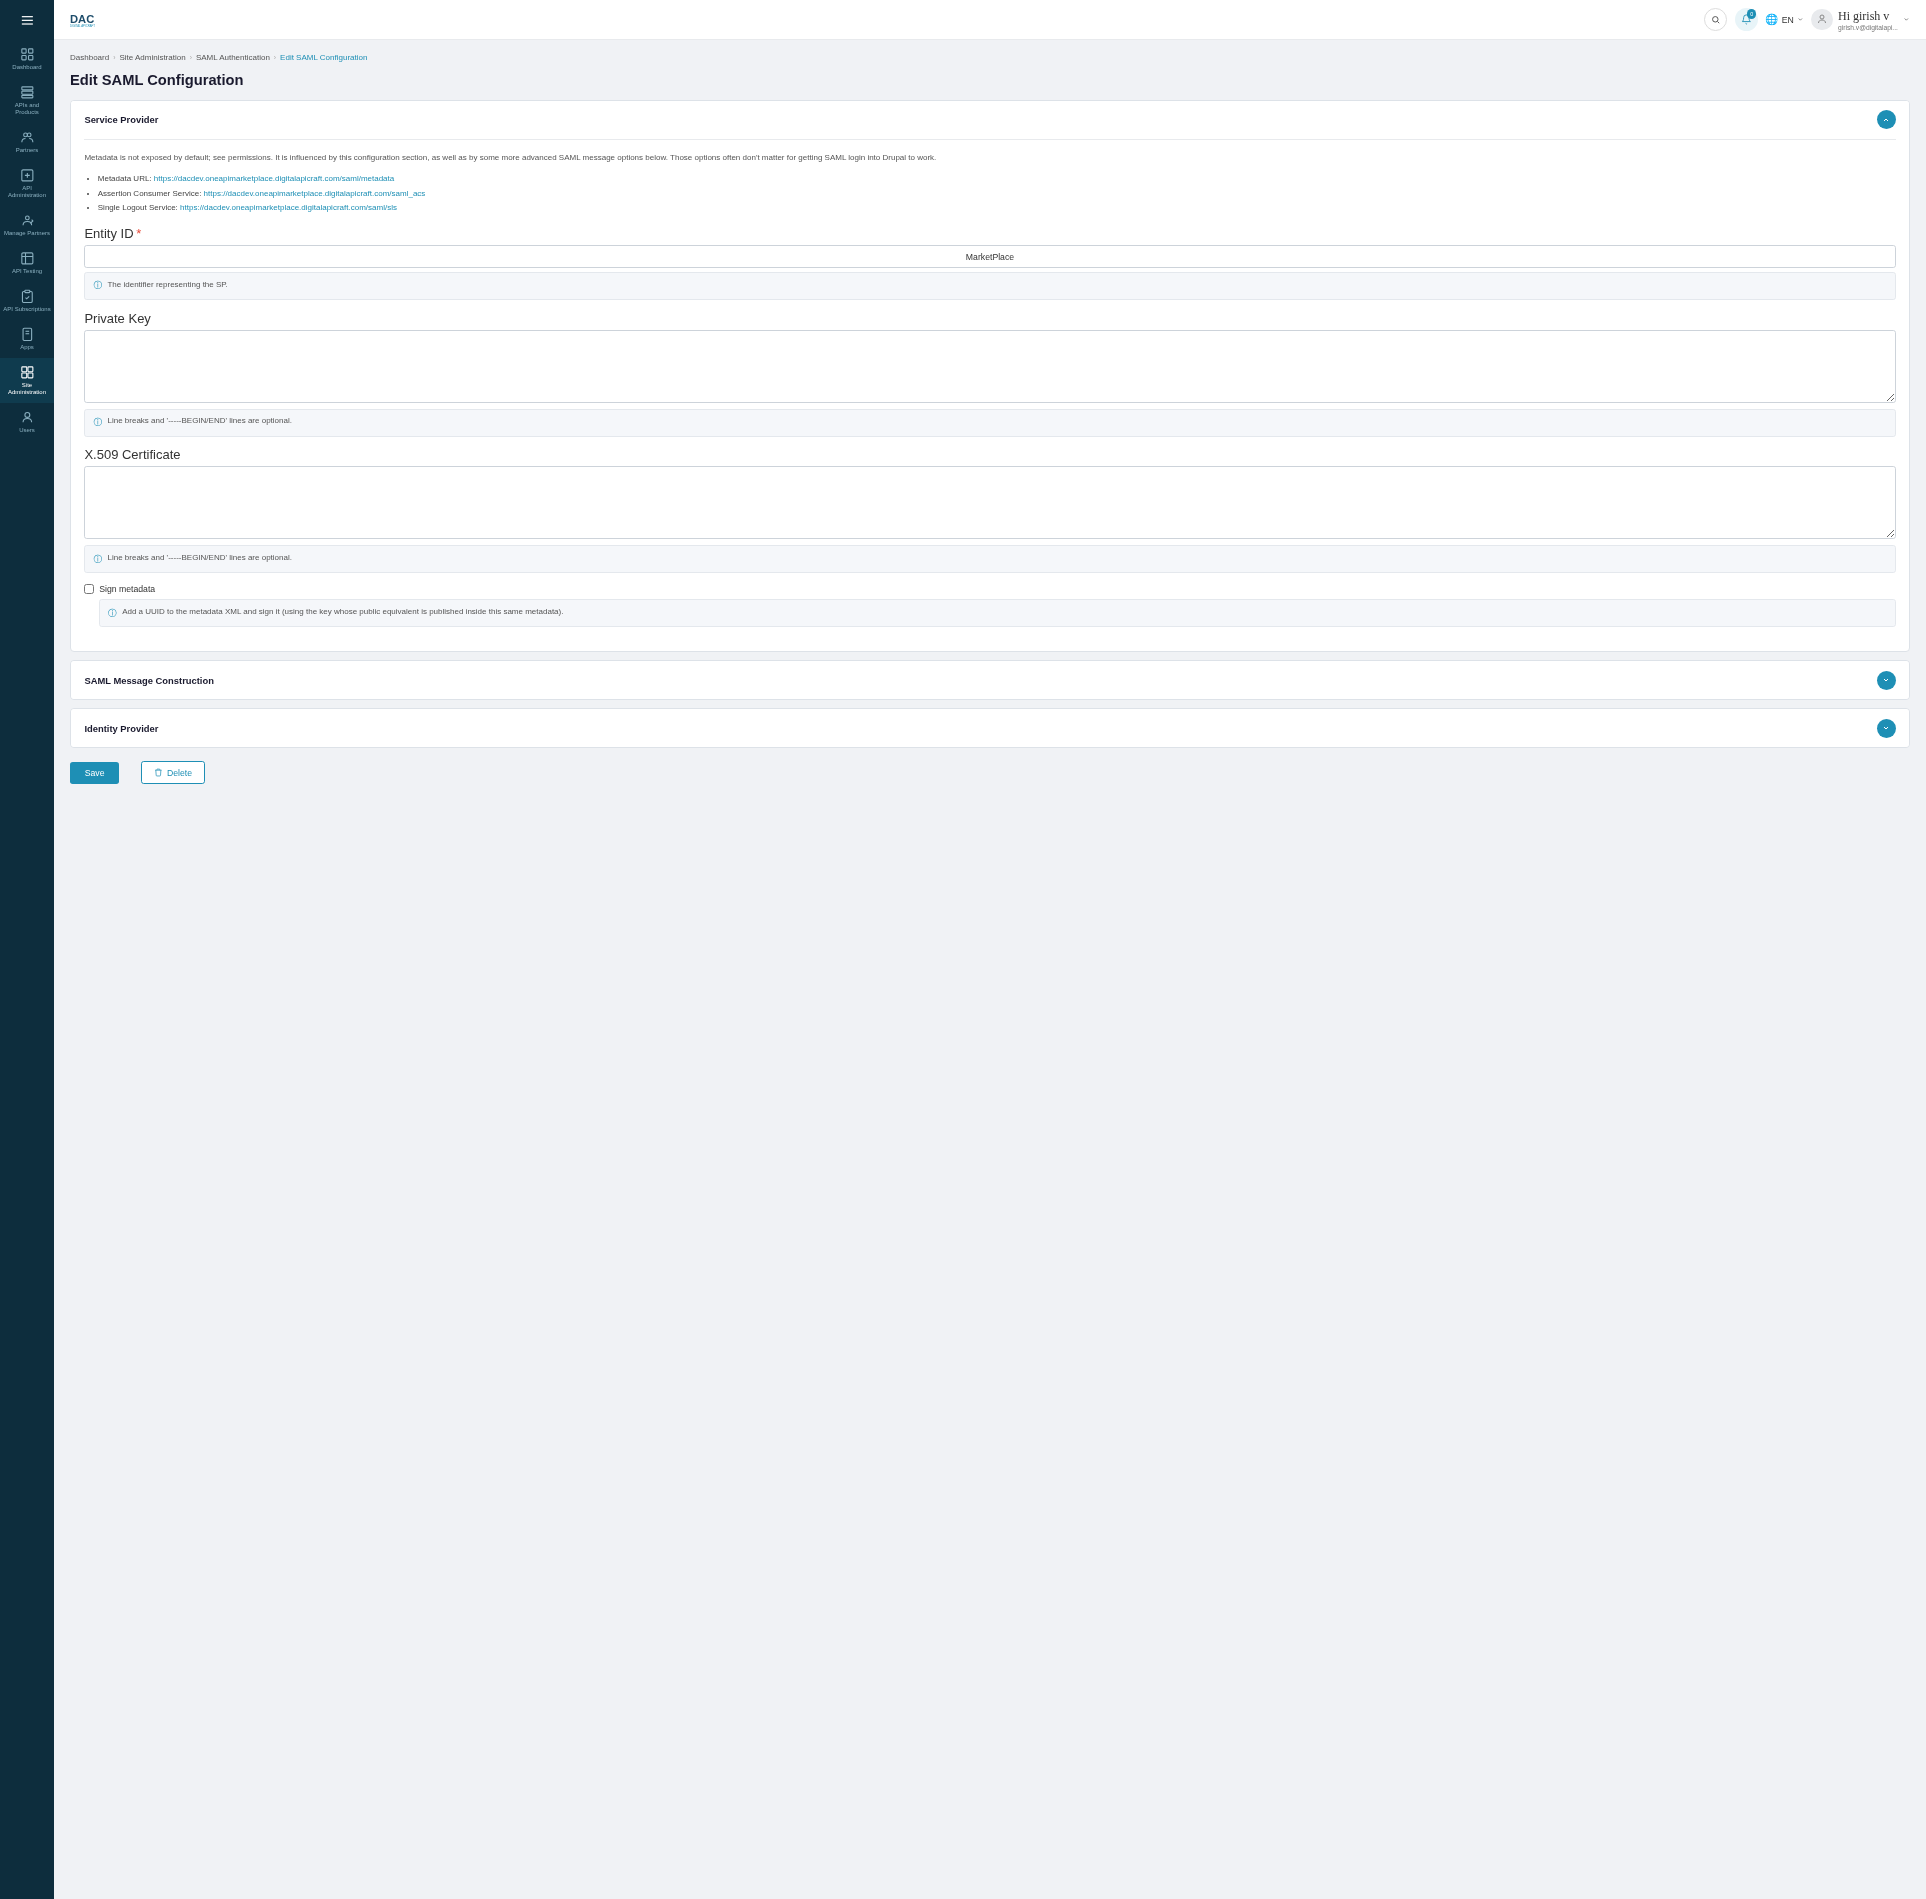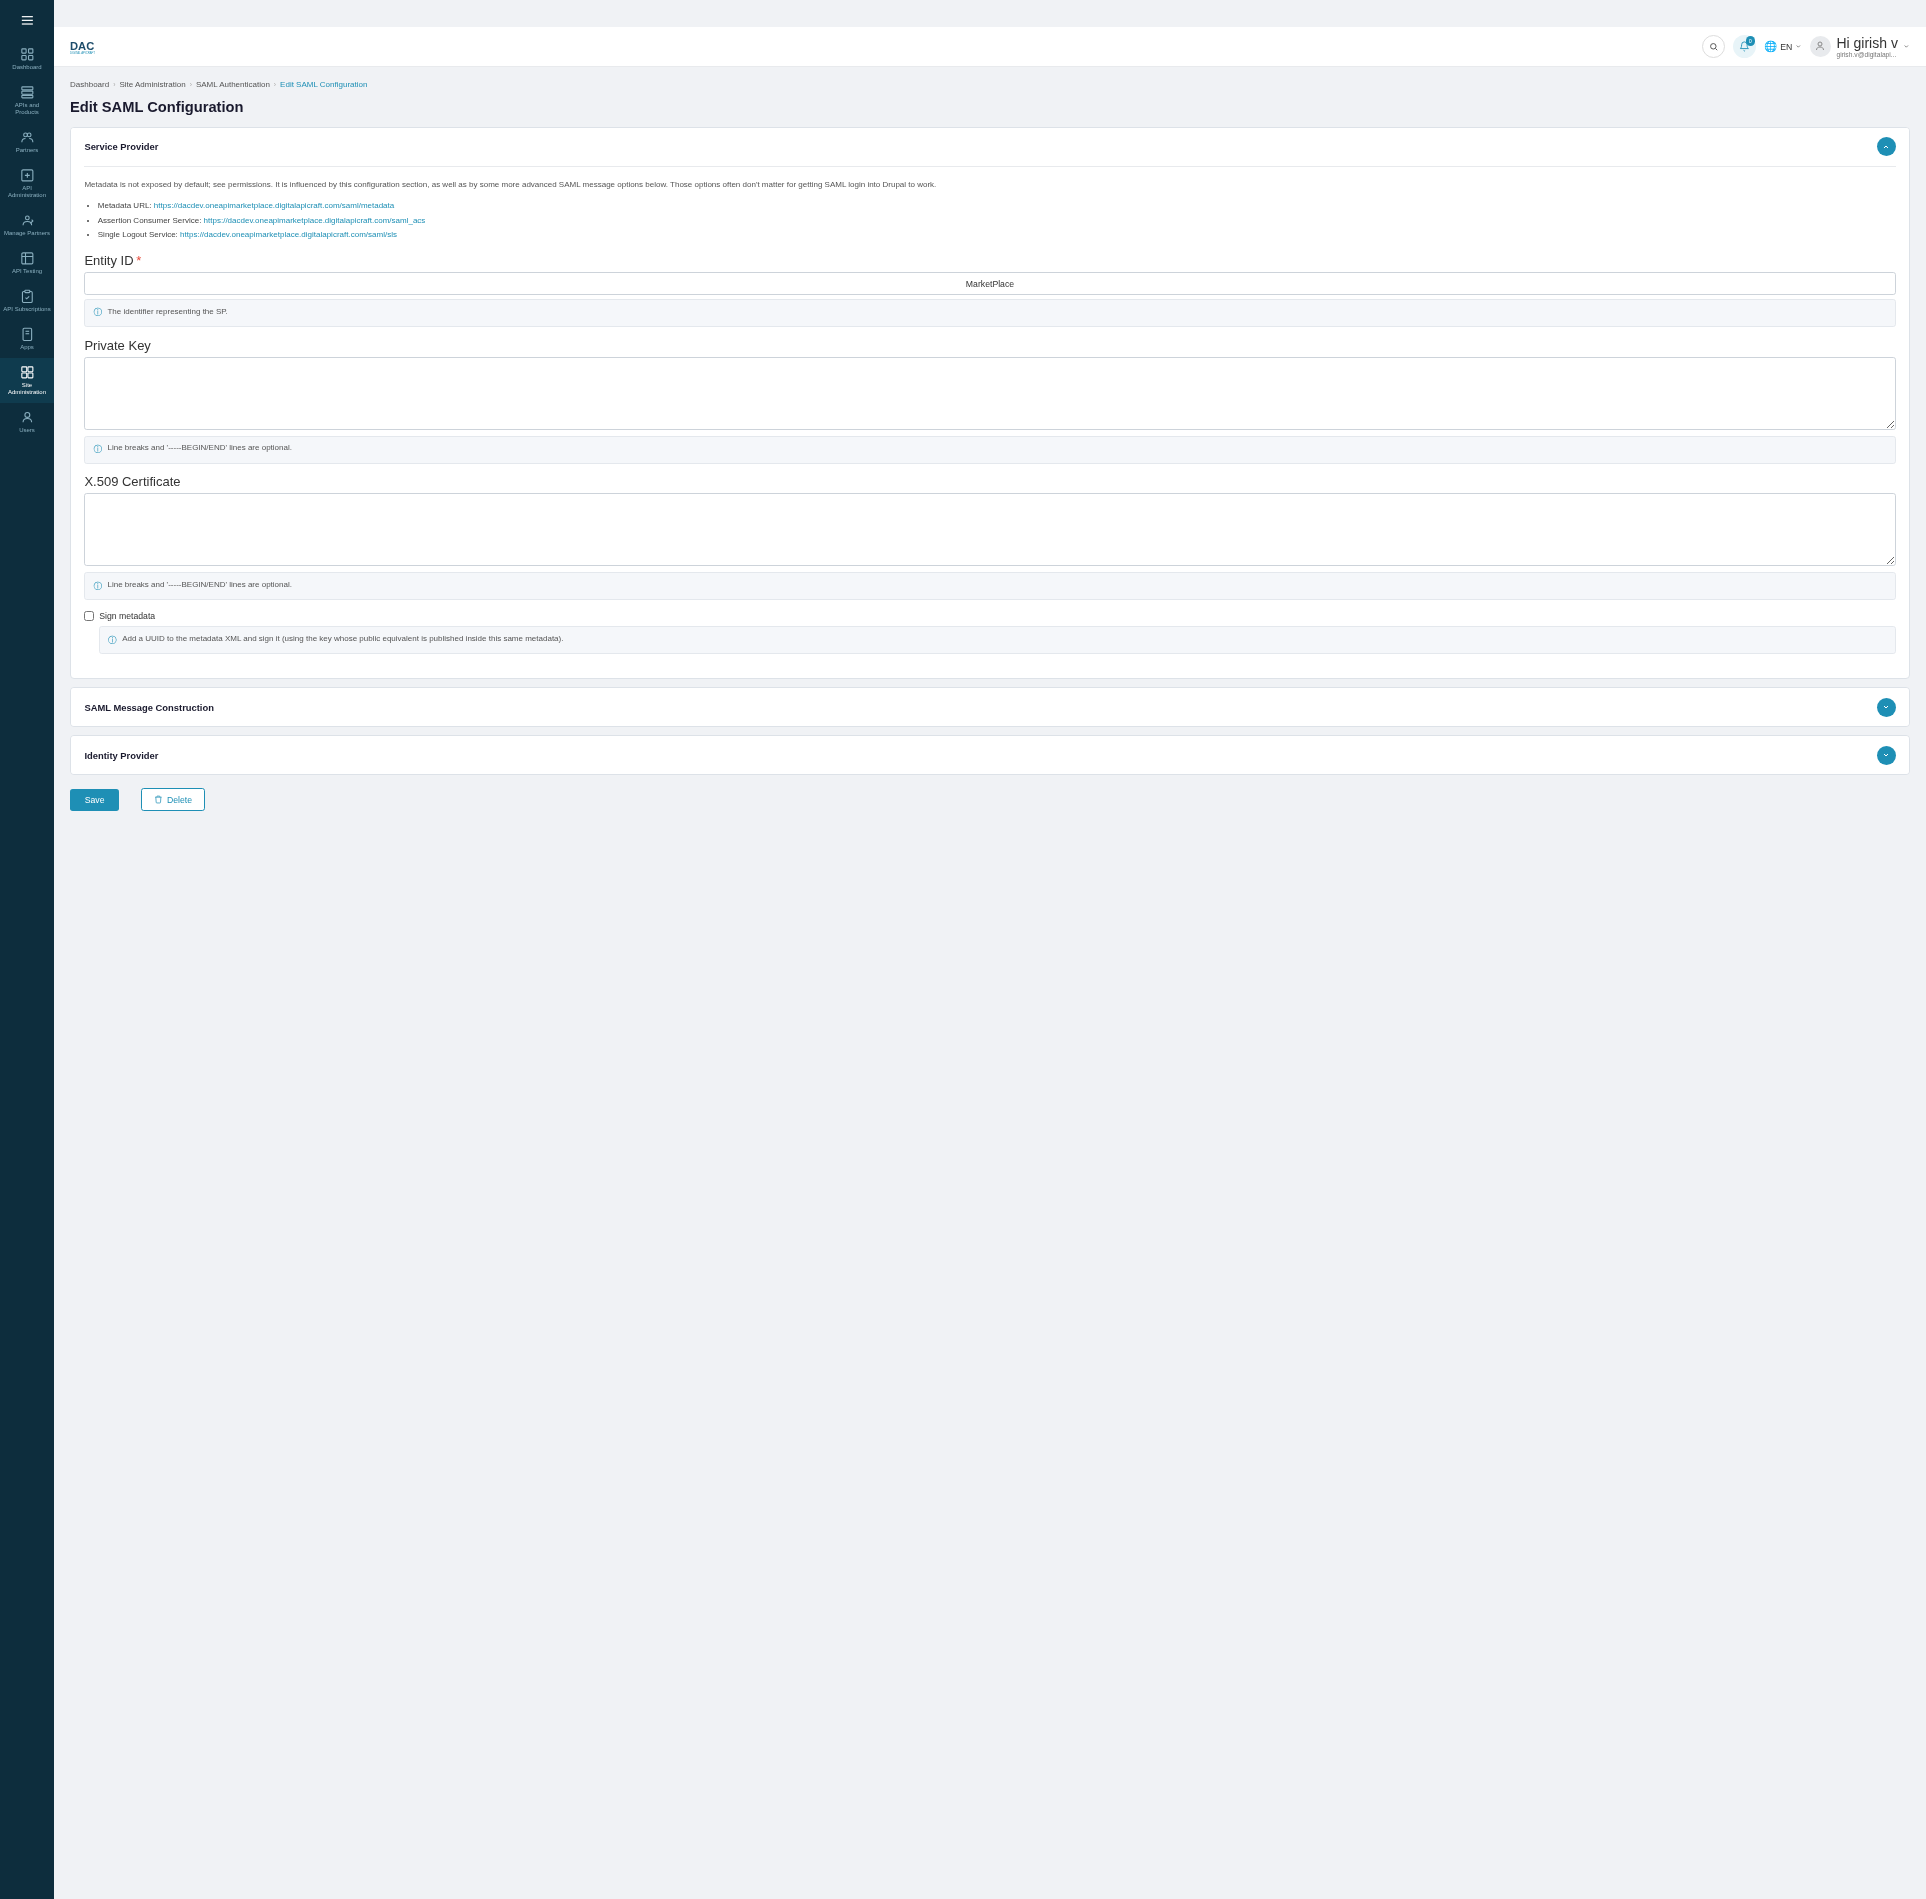--- a/index.html
+++ b/index.html
@@ -46,21 +46,20 @@
     
     .topbar {
       background: white;
       height: 40px;
       display: flex;
       align-items: center;
       justify-content: space-between;
       padding: 0 16px;
       border-bottom: 0.7px solid #e8eaed;
       flex-shrink: 0;
-      margin-top: 27px;
     }
     .topbar-logo { display: flex; align-items: center; gap: 5.4px; }
     .topbar-right { display: flex; align-items: center; gap: 8px; }
     .topbar-search-btn {
       width: 23px; height: 23px;
       border: 0.7px solid #ddd;
       border-radius: 50%;
       display: flex; align-items: center; justify-content: center;
       cursor: pointer; background: white;
     }
@@ -83,21 +82,21 @@
     }
     .user-info {
       display: flex; align-items: center; gap: 5.4px;
       cursor: pointer;
     }
     .user-avatar {
       width: 21.4px; height: 21.4px; border-radius: 50%;
       background: #e8eaed;
       display: flex; align-items: center; justify-content: center;
     }
-    .user-name { font-size: 14px; color: #333; }
+    .user-name { font-size: 12px; color: #333; font-family: Liberation Serif, serif; }
     .user-email { font-size: 6.7px; color: #777; }
 
     
     .main-wrapper {
       flex: 1;
       display: flex;
       flex-direction: column;
       overflow: hidden;
     }
     .main-content {

